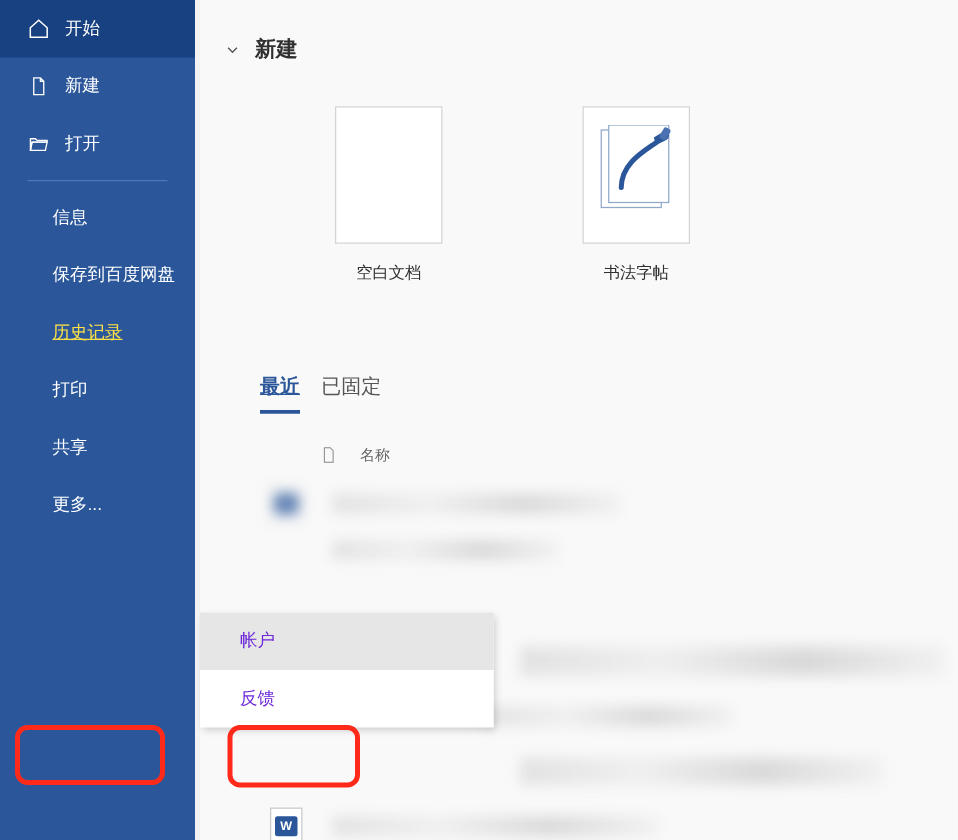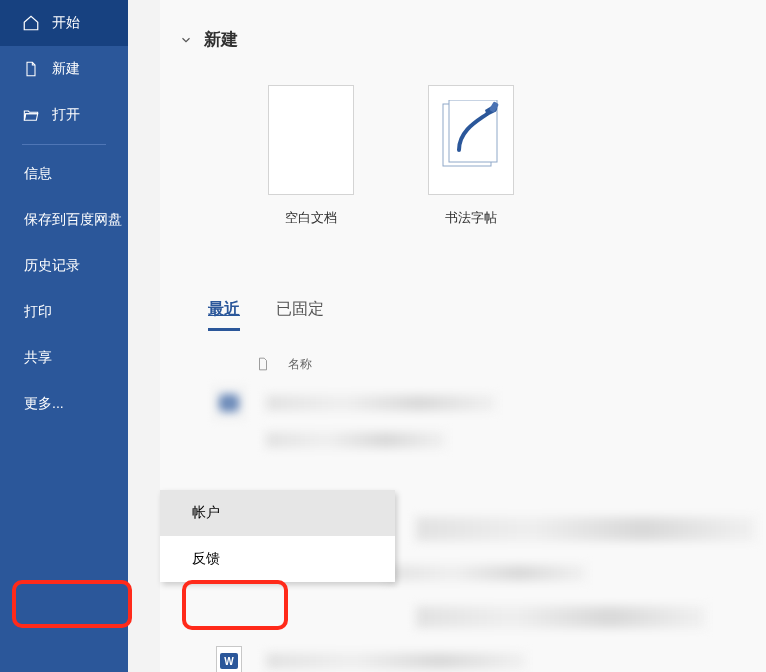--- a/index.html
+++ b/index.html
@@ -7,47 +7,48 @@
       font-family: "Microsoft YaHei", "Segoe UI", sans-serif;
       background: #f3f3f3;
       width: 766px;
       height: 672px;
       overflow: hidden;
       position: relative;
     }
     .sidebar {
       position: absolute;
       left: 0; top: 0;
-      width: 128px;
+      width: 156px;
       height: 100%;
       background: #2b579a;
       color: #fff;
       font-size: 14px;
     }
     .sidebar-item {
       display: flex;
       align-items: center;
       height: 46px;
       padding-left: 22px;
       cursor: pointer;
       gap: 12px;
     }
     .sidebar-item.selected {
       background: #174180;
     }
     .sidebar-subitem {
       display: flex;
       align-items: center;
       height: 46px;
-      padding-left: 24px;
+      padding-left: 42px;
       cursor: pointer;
       font-size: 14px;
     }
     .sidebar-subitem.disabled {
-      color: #ffffff;
+      color: #fde047;
+      text-decoration: underline;
     }
     .sidebar-divider {
       height: 1px;
       background: #4f76b6;
       margin: 6px 22px 6px 22px;
     }
     .icon {
       display: inline-flex;
       width: 18px;
       height: 18px;
@@ -74,21 +75,21 @@
       width: 16px; height: 16px;
       display: inline-flex; align-items:center; justify-content:center;
     }
     .section-head h2 {
       font-size: 17px;
       font-weight: 700;
       color: #303030;
     }
     .templates {
       display: flex;
-      gap: 74px;
+      gap: 112px;
       padding-left: 108px;
       padding-top: 20px;
     }
     .template {
       display: flex;
       flex-direction: column;
       align-items: center;
       gap: 14px;
       cursor: pointer;
     }
@@ -103,21 +104,21 @@
       display: flex;
       align-items: center;
       justify-content: center;
     }
     .template .label {
       font-size: 13px;
       color: #303030;
     }
     .tabs {
       display: flex;
-      gap: 36px;
+      gap: 17px;
       padding: 72px 0 0 48px;
       font-size: 16px;
       color: #555;
     }
     .tab {
       padding-bottom: 8px;
       cursor: pointer;
     }
     .tab.active {
       color: #2b579a;
@@ -159,21 +160,21 @@
       background: linear-gradient(90deg, #e2e2e2, #efefef, #d9d9d9, #f1f1f1);
     }
     .popup-menu {
       position: absolute;
       left: 160px;
       top: 490px;
       width: 235px;
       background: #fff;
       box-shadow: 2px 3px 6px rgba(0,0,0,0.18);
       font-size: 14px;
-      color: #000000;
+      color: #6d28d9;
     }
     .popup-item {
       height: 46px;
       display: flex;
       align-items: center;
       padding-left: 32px;
       cursor: pointer;
     }
     .popup-item.hovered {
       background: #e6e6e6;

